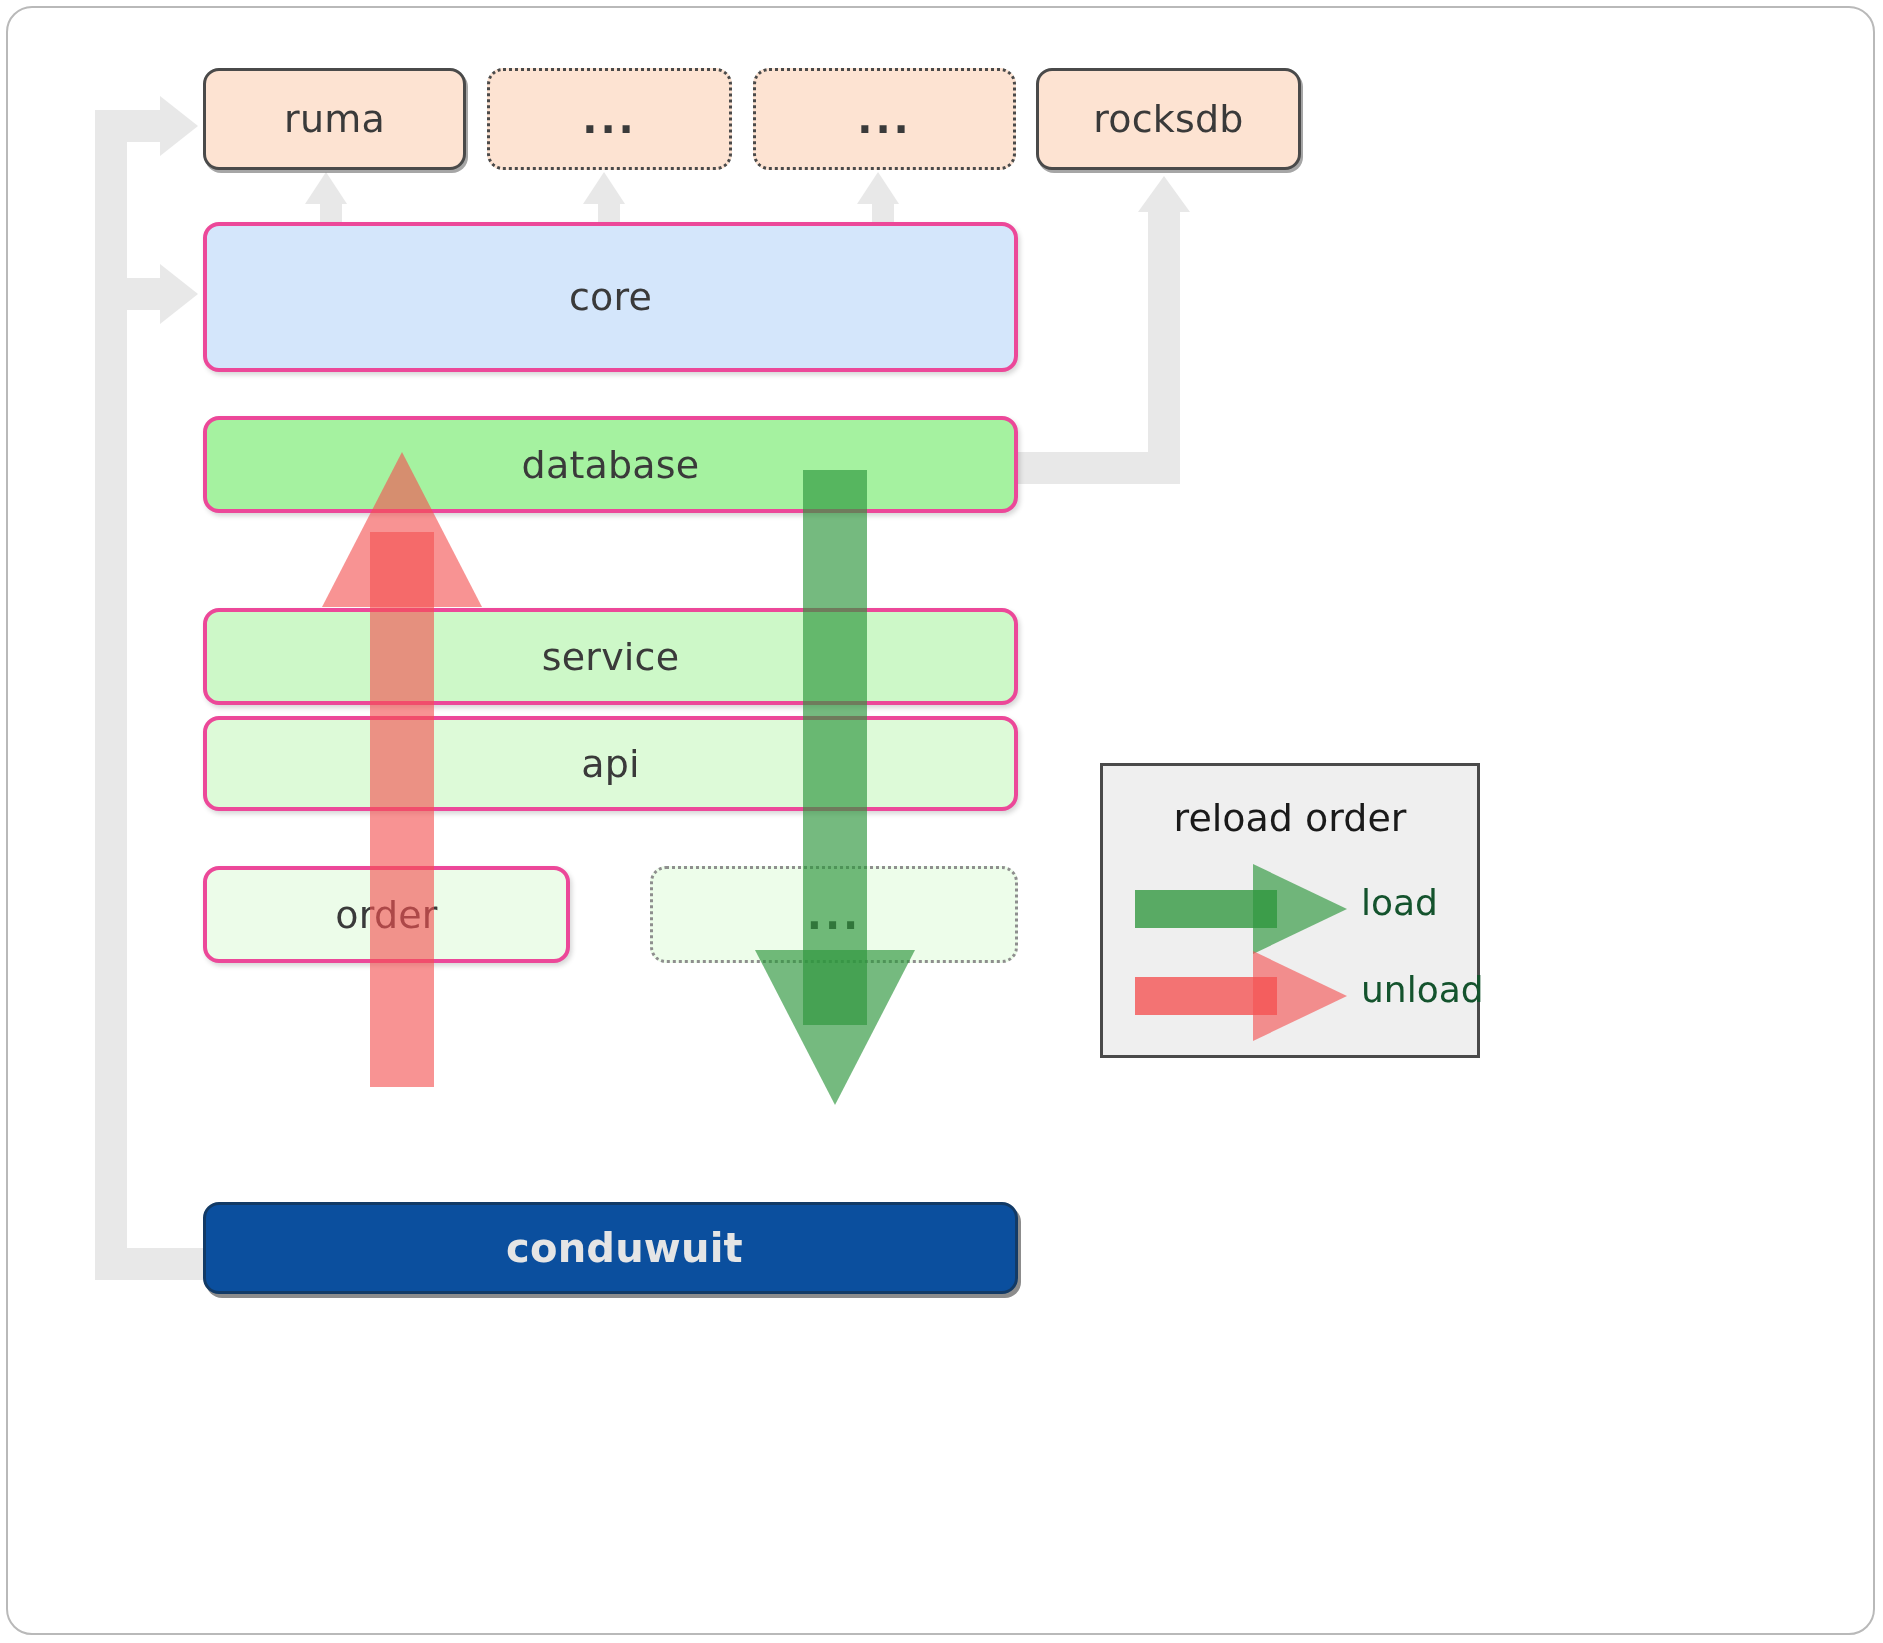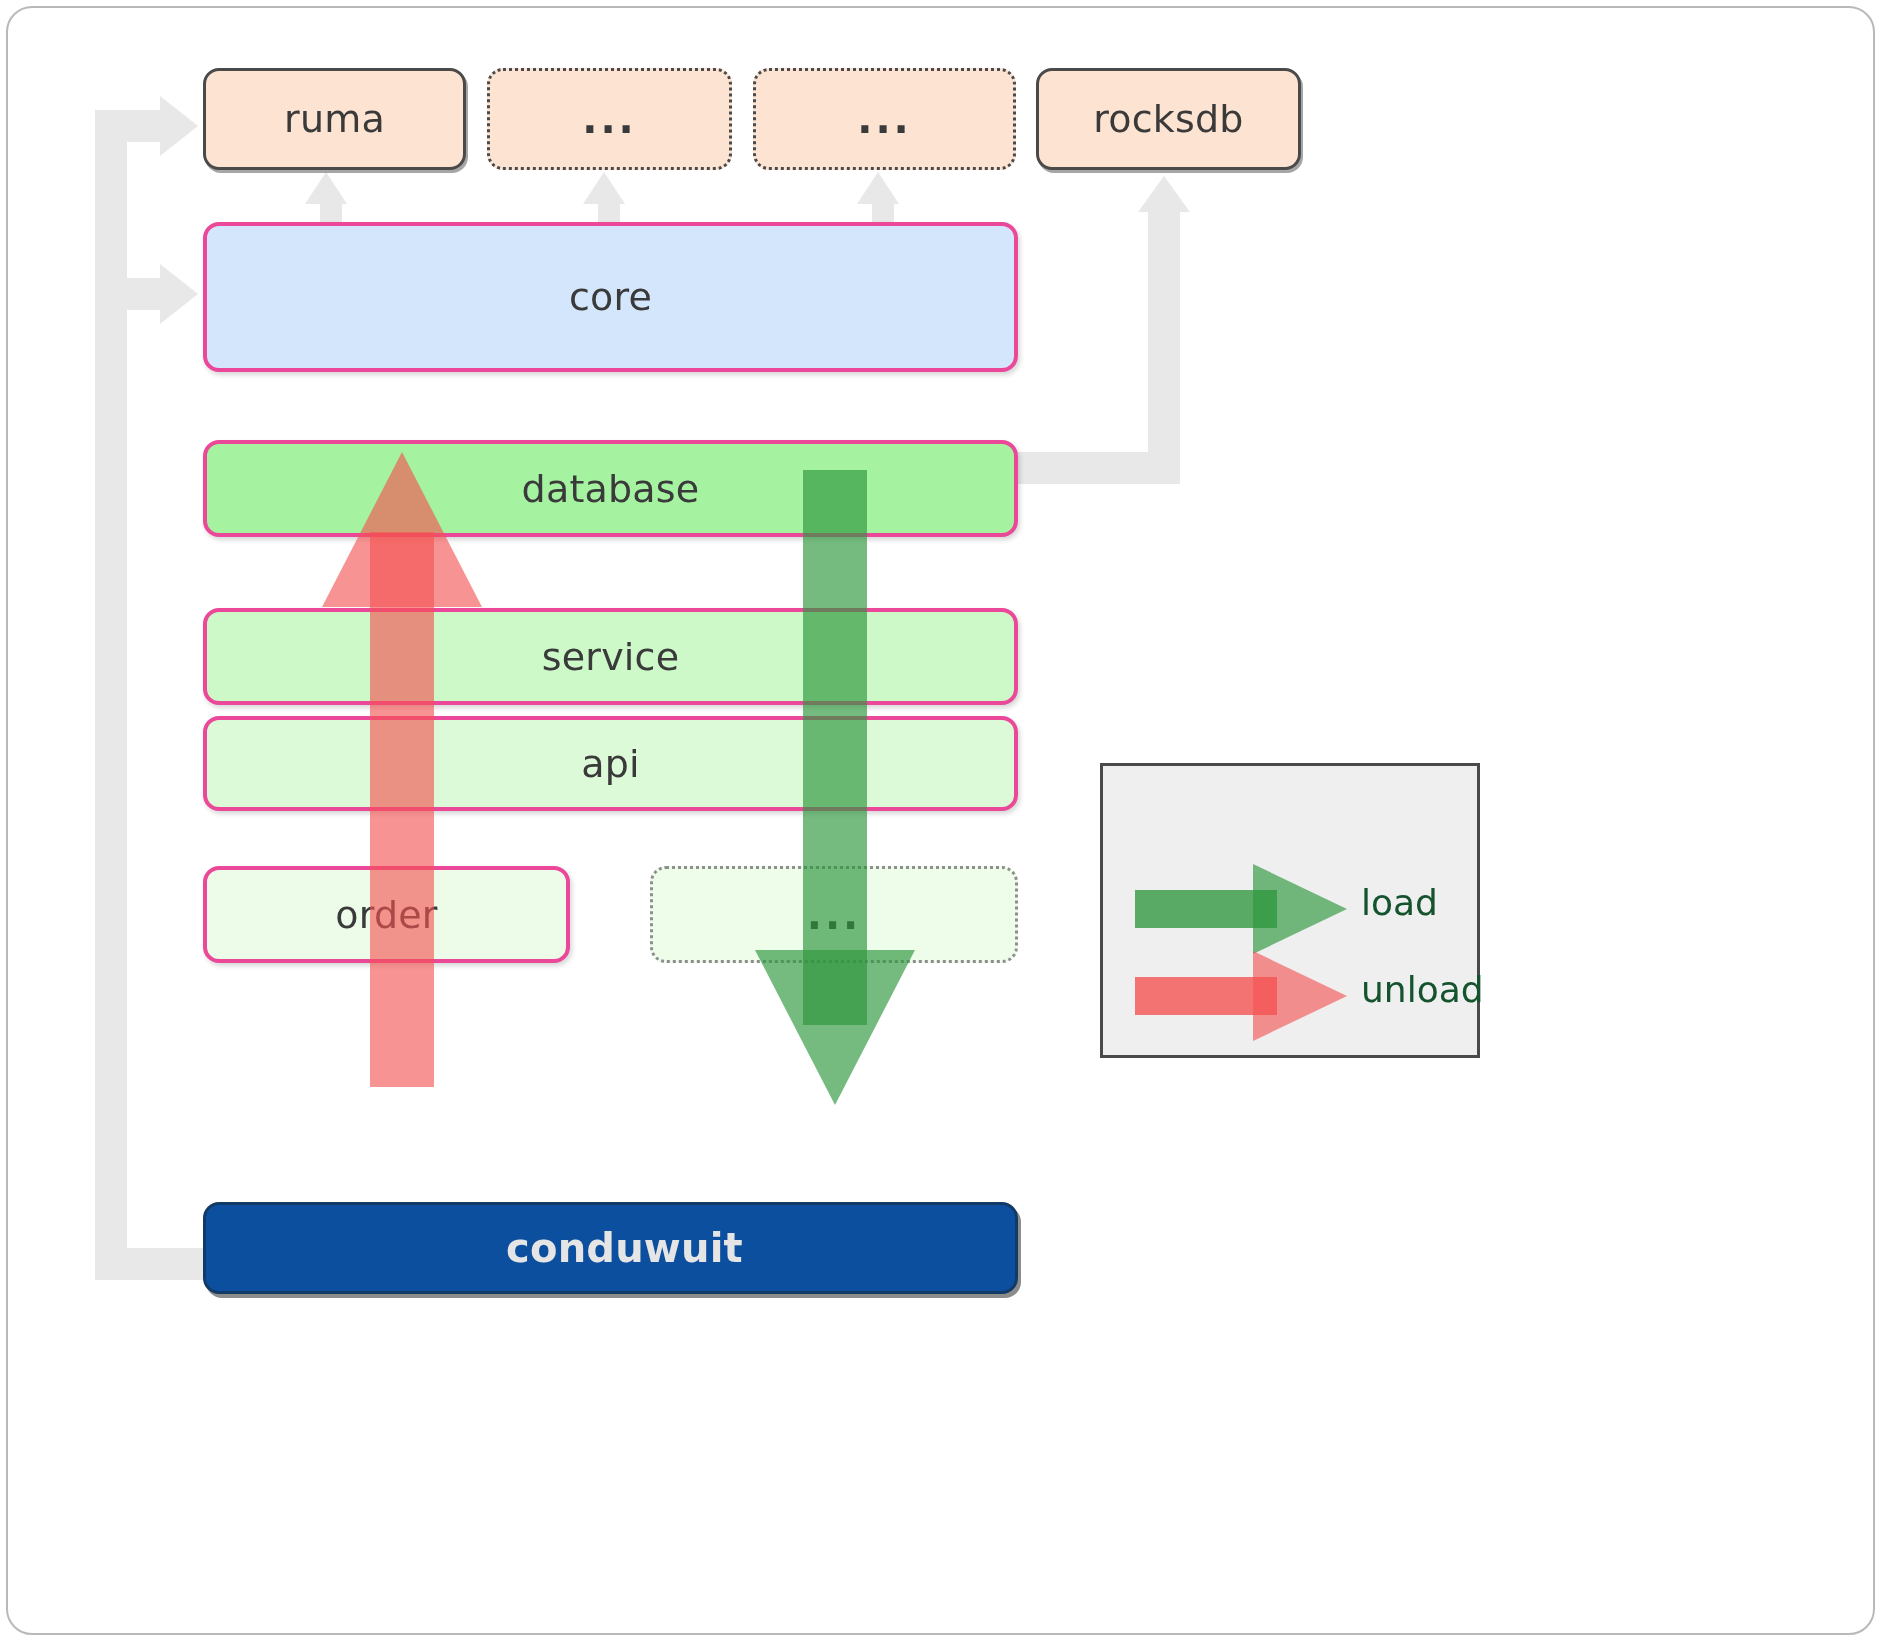--- a/index.html
+++ b/index.html
@@ -189,21 +189,21 @@
   </div>
 
   <div class="box dep" id="box-rocksdb" style="left:1036px; top:68px; width:265px; height:102px;">
     <span class="lbl">rocksdb</span>
   </div>
 
   <div class="box stack" id="box-core" style="left:203px; top:222px; width:815px; height:150px;">
     <span class="lbl">core</span>
   </div>
 
-  <div class="box stack" id="box-database" style="left:203px; top:416px; width:815px; height:97px;margin-top:24px;">
+  <div class="box stack" id="box-database" style="left:203px; top:416px; width:815px; height:97px;">
     <span class="lbl">database</span>
   </div>
 
   <div class="box stack" id="box-service" style="left:203px; top:566px; width:815px; height:97px;">
     <span class="lbl">service</span>
   </div>
 
   <div class="box stack" id="box-api" style="left:203px; top:716px; width:815px; height:95px;">
     <span class="lbl">api</span>
   </div>
@@ -225,20 +225,21 @@
     <div class="ahead" id="unload-head" style="left:0; top:0;"></div>
     <div class="shaft" id="unload-shaft" style="left:48px; top:80px; width:64px; height:555px;"></div>
   </div>
 
   <div class="bigarrow" style="left:755px; top:470px; width:160px; height:635px;">
     <div class="shaft" id="load-shaft" style="left:48px; top:0; width:64px; height:555px;"></div>
     <div class="ahead" id="load-head" style="left:0; top:480px;"></div>
   </div>
 
   <div id="legend">
+    <div id="legend-title">reload order</div>
 
     <div class="leg-row" id="leg-load" style="top:98px;">
       <div class="leg-arrow">
         <div class="leg-shaft"></div>
         <div class="leg-head"></div>
       </div>
       <div class="leg-label">load</div>
     </div>
 
     <div class="leg-row" id="leg-unload" style="top:185px;">

